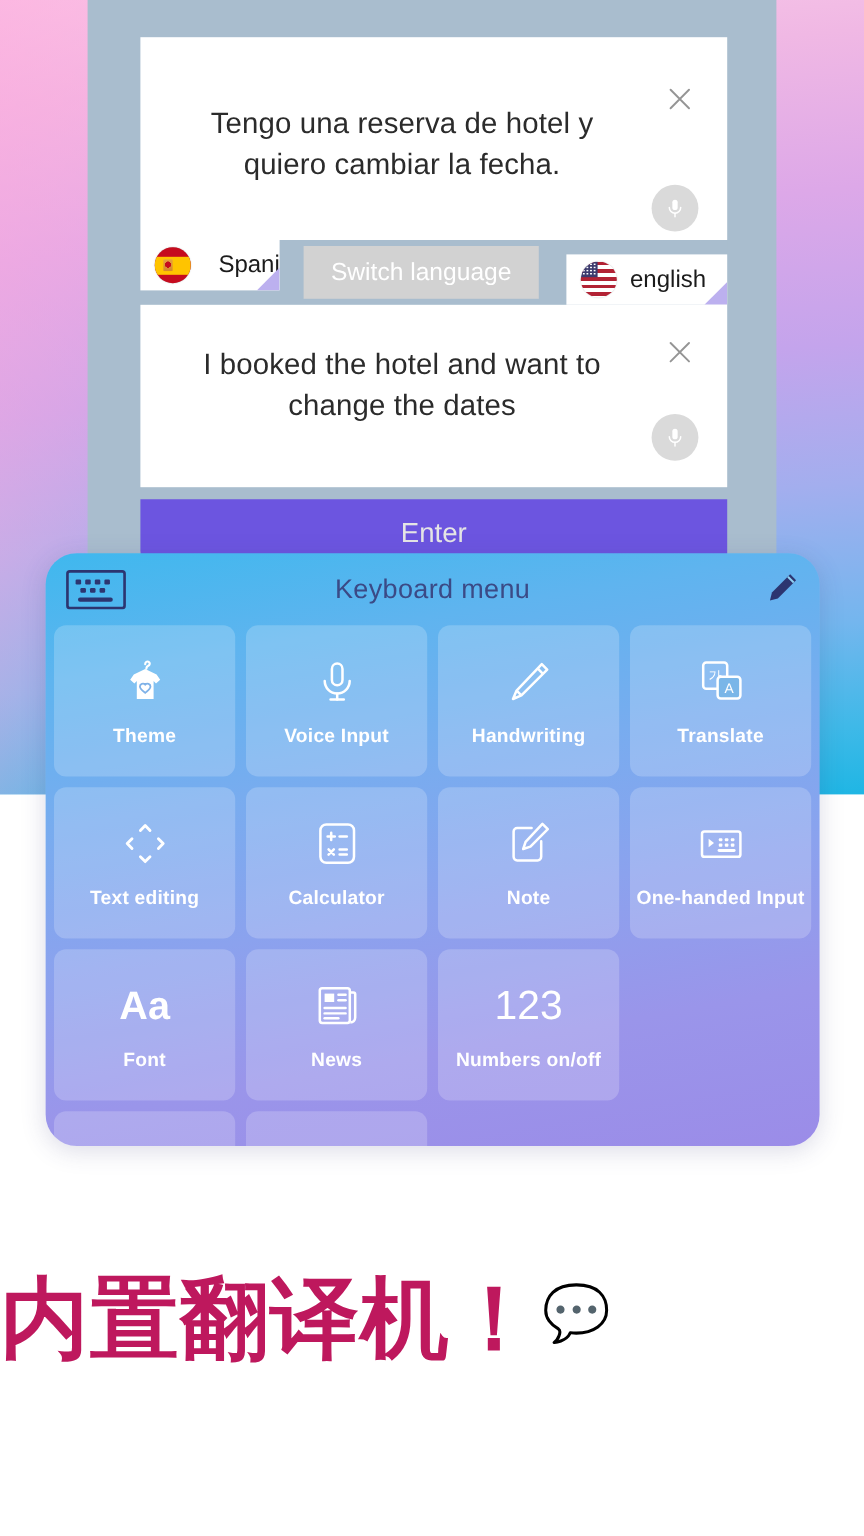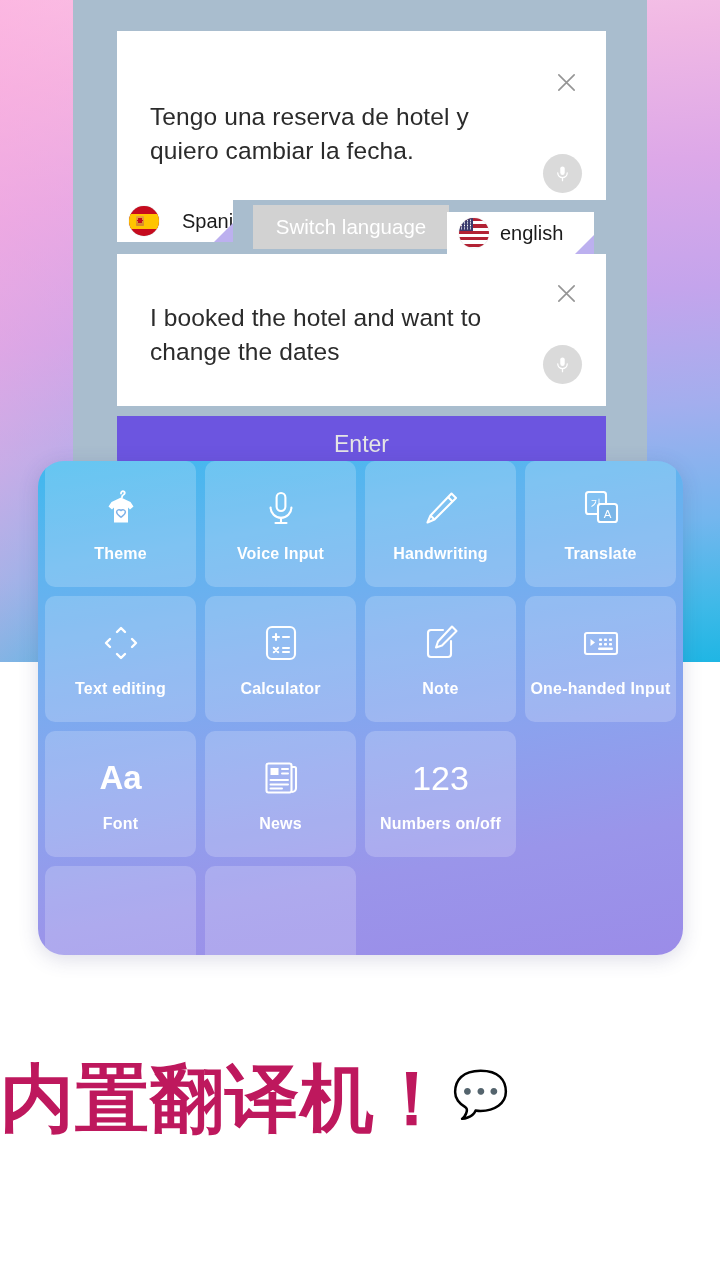--- a/index.html
+++ b/index.html
@@ -53,21 +53,22 @@
   
   .translator {
     position: absolute;
     left: 117px; top: 31px;
     width: 489px;
   }
 
   .text-card {
     position: relative;
     background: #ffffff;
-    padding: 26px 28px 20px 33px;
+    padding: 13px 28px 20px 33px;
+    text-align: center;
   }
   .text-card.top { height: 169px; }
   .text-card.bottom { height: 152px; }
 
   .card-text {
     font-size: 24.5px;
     line-height: 34px;
     color: #2b2b2b;
     width: 370px;
     letter-spacing: .1px;
@@ -108,21 +109,21 @@
     position: absolute;
     top: 0;
     height: 42px;
     background: #ffffff;
     display: flex;
     align-items: center;
     padding-left: 12px;
     overflow: hidden;
   }
   .lang-chip.left  { left: 0;   width: 116px; gap: 12px; }
-  .lang-chip.right { right: 12px;  width: 147px; top: 12px; height: 42px; }
+  .lang-chip.right { right: 0;  width: 134px; top: 12px; height: 42px; }
 
   .flag {
     width: 30px; height: 30px;
     border-radius: 50%;
     overflow: hidden;
     flex: none;
     position: relative;
     box-shadow: 0 0 1px rgba(0,0,0,.35);
   }
   
@@ -362,20 +363,46 @@
           <path d="M12 17.4 V21" stroke="#ffffff" stroke-width="1.6" stroke-linecap="round"></path>
         </svg>
       </div>
     </div>
 
     <button class="enter-btn">Enter</button>
   </div>
 
   <div class="kb-sheet">
 
+    <div class="kb-header">
+      <div class="kb-keyboard-icon">
+        <svg viewBox="0 0 50 33">
+          <rect x="1.2" y="1.2" width="47.6" height="30.6" rx="2" fill="none" stroke="#2c3570" stroke-width="2.2"></rect>
+          <g fill="#2c3570">
+            <rect x="8" y="8" width="4.6" height="4" rx="1"></rect>
+            <rect x="16" y="8" width="4.6" height="4" rx="1"></rect>
+            <rect x="24" y="8" width="4.6" height="4" rx="1"></rect>
+            <rect x="32" y="8" width="4.6" height="4" rx="1"></rect>
+            <rect x="12" y="15" width="4.6" height="4" rx="1"></rect>
+            <rect x="20" y="15" width="4.6" height="4" rx="1"></rect>
+            <rect x="28" y="15" width="4.6" height="4" rx="1"></rect>
+            <rect x="10" y="23" width="29" height="3.4" rx="1.7"></rect>
+          </g>
+        </svg>
+      </div>
+
+      <div class="kb-title">Keyboard menu</div>
+
+      <div class="kb-edit-icon">
+        <svg viewBox="0 0 30 30">
+          <path d="M21.5 3.6 L26.4 8.5 L11.2 23.7 L4.6 25.4 L6.3 18.8 Z" fill="#2c3570"></path>
+          <path d="M19.6 5.6 L24.4 10.4" stroke="#8fd2f3" stroke-width="1.6"></path>
+        </svg>
+      </div>
+    </div>
 
     <div class="kb-grid">
 
       <div class="kb-tile">
         <span class="tile-icon">
           <svg viewBox="0 0 46 46">
             <path d="M23 8.5c0-1.6 1.3-2.6 2.6-2.1 1.1.4 1.4 1.5 1 2.3-.4.9-1.5 1.2-2.1 1.9-.4.5-.5 1-.5 1.6" fill="none" stroke="#ffffff" stroke-width="1.8" stroke-linecap="round"></path>
             <path d="M23 12.6 L13.5 17 L10.5 21.5 L14 24.5 L16 22.5 V37.5 H30 V22.5 L32 24.5 L35.5 21.5 L32.5 17 Z" fill="#ffffff"></path>
             <path d="M23 25.5c-1.6-1.7-4.4-.6-4.4 1.6 0 2.3 3.1 4 4.4 5.2 1.3-1.2 4.4-2.9 4.4-5.2 0-2.2-2.8-3.3-4.4-1.6z" fill="none" stroke="#7fb2e8" stroke-width="1.5"></path>
           </svg>

